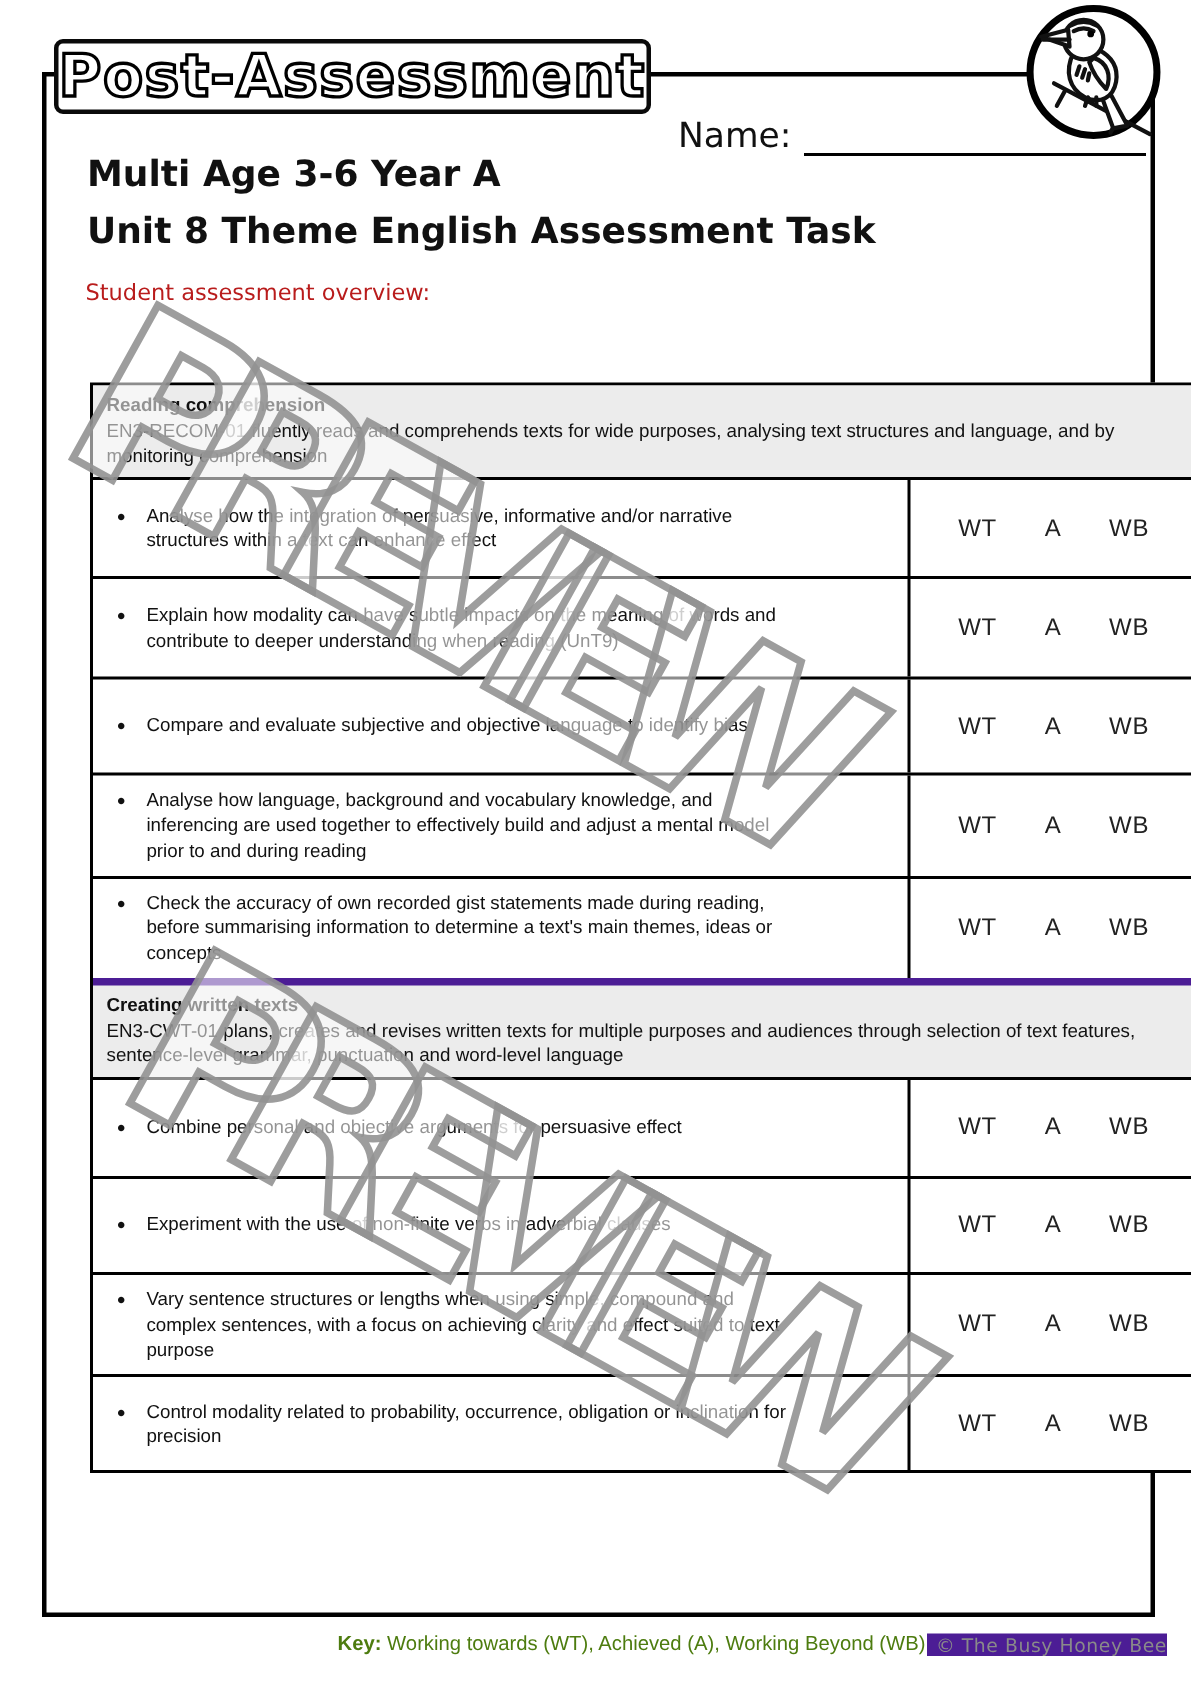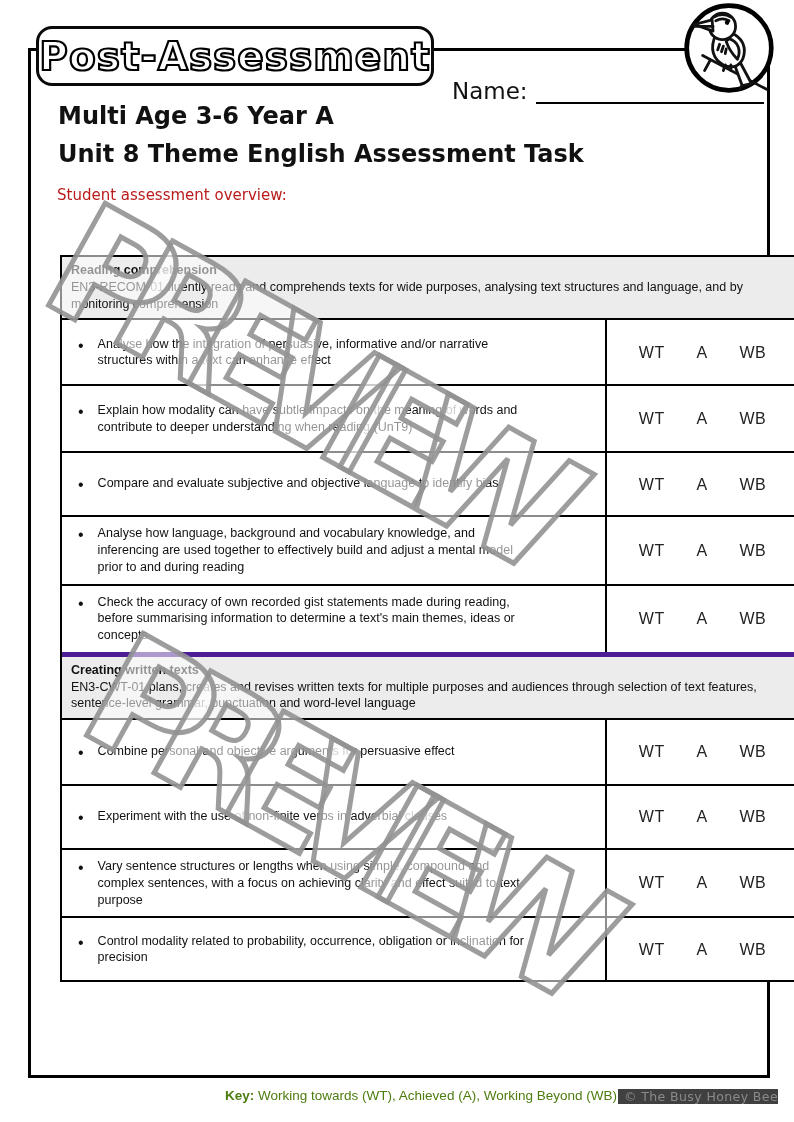--- a/index.html
+++ b/index.html
@@ -7,23 +7,23 @@
     width:794px;height:1122px;position:relative;background:#ffffff;
     font-family:"Liberation Sans", sans-serif;color:#111;overflow:hidden;
   }
   
   .frame{
     position:absolute;left:28px;top:48px;width:742px;height:1030px;
     border:3px solid #000;box-sizing:border-box;background:#fff;z-index:0;
   }
   
   .banner{
-    position:absolute;left:36px;top:26px;width:398px;height:60px;
-    background:#fff;border:3.5px solid #0a0a0a;border-radius:16px;
-    display:flex;align-items:center;justify-content:center;z-index:3;box-sizing:border-box;
+    position:absolute;left:36px;top:26px;width:398px;height:50px;
+    background:#fff;border:3.5px solid #0a0a0a;border-radius:6px;
+    display:flex;align-items:center;z-index:3;box-sizing:border-box;
   }
   .banner-text{
     font-family:"DejaVu Sans",sans-serif;font-weight:bold;font-size:39px;
     color:#fff;-webkit-text-stroke:2.2px #000;text-shadow:0 0 1px #000;
     letter-spacing:1px;white-space:nowrap;
   }
   
   .name-row{
     position:absolute;left:452px;top:62px;z-index:2;
     font-family:"DejaVu Sans",sans-serif;font-size:23px;color:#111;
@@ -72,21 +72,21 @@
   .wm1{left:108px;top:168px;}
   .wm2{left:146px;top:598px;}
   
   .footer-key{
     position:absolute;left:0;top:1088px;width:794px;text-align:center;
     font-family:"Liberation Sans",sans-serif;font-size:13.5px;color:#4d7c0f;z-index:1;padding-left:24px;
   }
   .footer-copy{
     position:absolute;right:16px;top:1089px;
     font-family:"DejaVu Sans",sans-serif;font-size:12.5px;color:#8a8a8a;
-    letter-spacing:0.4px;z-index:2;background:#404040;padding-left:6px;
+    letter-spacing:0.4px;z-index:2;background:#4c1d95;padding-left:6px;
   }
   svg .ln{fill:none;stroke:#111;stroke-width:3;stroke-linecap:round;stroke-linejoin:round;}
   svg .fw{fill:#fff;stroke:#111;stroke-width:3;stroke-linejoin:round;}
 </style>
 </head>
 <body>
 
 <div class="frame"></div>
 
 <div class="banner">

